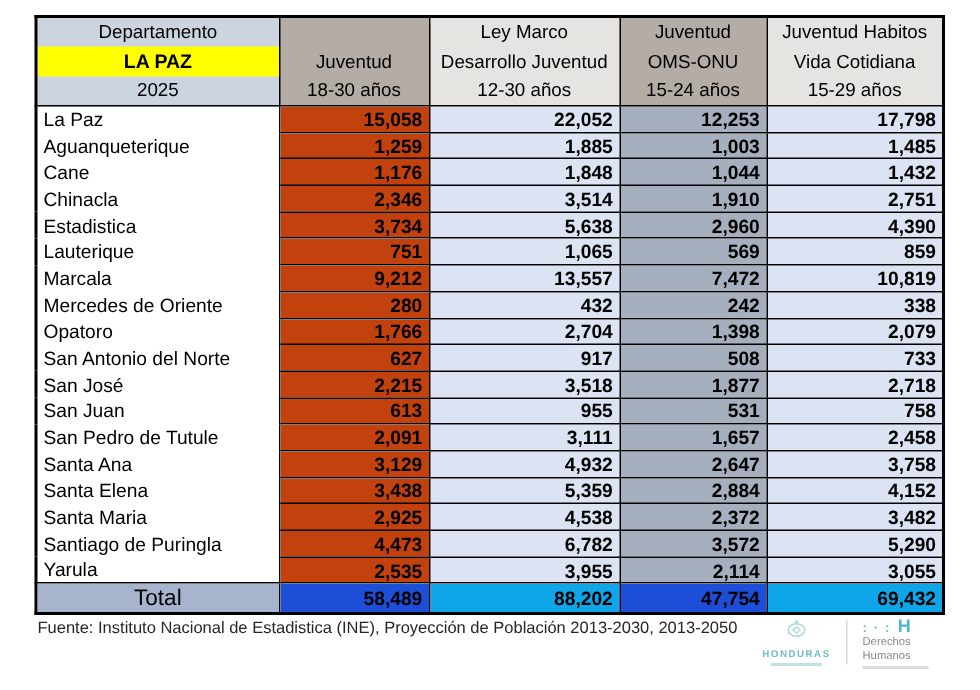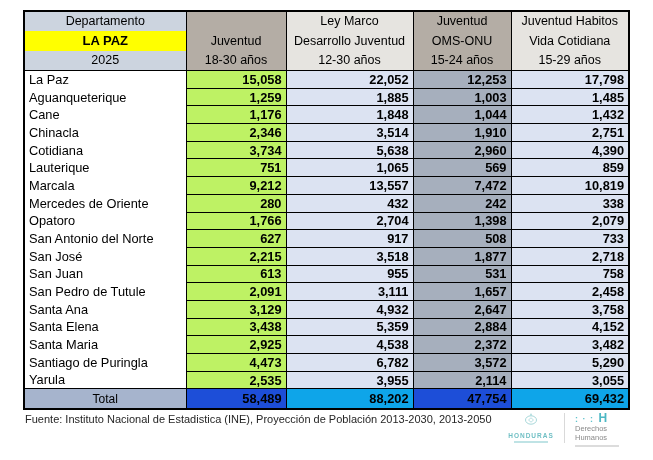--- a/index.html
+++ b/index.html
@@ -26,27 +26,27 @@
   .col-head .lines div{line-height:19.2px;text-align:center;font-size:12.5px;white-space:nowrap;}
   .head-dark{background:#b4ada5;}
   .head-light{background:#e6e4e0;}
 
   .data-table td{padding:0;height:16.7px;font-size:12.8px;overflow:hidden;white-space:nowrap;}
   td.name-cell{
     background:#ffffff;border-left:1px solid #000;border-right:1px solid #000;
     border-top:none;border-bottom:none;padding-left:4px;text-align:left;
   }
   td.v{border:1px solid #000;font-weight:bold;text-align:right;padding-right:4px;}
-  td.c2{background:#bef264;margin-top:24px;}
+  td.c2{background:#c2410c;margin-top:24px;}
   td.c3{background:#dce3f2;}
   td.c4{background:#a6afbd;}
   td.c5{background:#dce3f2;}
 
   tr.total-row td{height:19px;}
-  td.total-label{background:#a6b4cd;border:1px solid #000;text-align:center;font-size:12px;}
+  td.total-label{background:#a6b4cd;border:1px solid #000;text-align:center;font-size:15px;}
   tr.total-row td.pale{background:#1d4ed8;}
   tr.total-row td.bright{background:#0ea5e9;}
 
   .footer-text{position:absolute;left:25px;top:409px;font-size:11px;line-height:20px;color:#262626;}
   .footer-text div{white-space:nowrap;}
 
   .logos{position:absolute;left:500px;top:411px;width:150px;height:44px;display:flex;align-items:flex-start;}
   .logo-hn{width:62px;display:flex;flex-direction:column;align-items:center;padding-top:1px;}
   .logo-hn .hn-label{font-size:6.5px;font-weight:bold;letter-spacing:1px;color:#6fbfc4;margin-top:1px;}
   .logo-hn .hn-sub{width:34px;height:2px;background:#bfe3e5;margin-top:2px;}
@@ -130,21 +130,21 @@
           <td class="v c5">1,432</td>
         </tr>
         <tr>
           <td class="name-cell">Chinacla</td>
           <td class="v c2">2,346</td>
           <td class="v c3">3,514</td>
           <td class="v c4">1,910</td>
           <td class="v c5">2,751</td>
         </tr>
         <tr>
-          <td class="name-cell">Cotidiana</td>
+          <td class="name-cell">Estadistica</td>
           <td class="v c2">3,734</td>
           <td class="v c3">5,638</td>
           <td class="v c4">2,960</td>
           <td class="v c5">4,390</td>
         </tr>
         <tr>
           <td class="name-cell">Lauterique</td>
           <td class="v c2">751</td>
           <td class="v c3">1,065</td>
           <td class="v c4">569</td>

